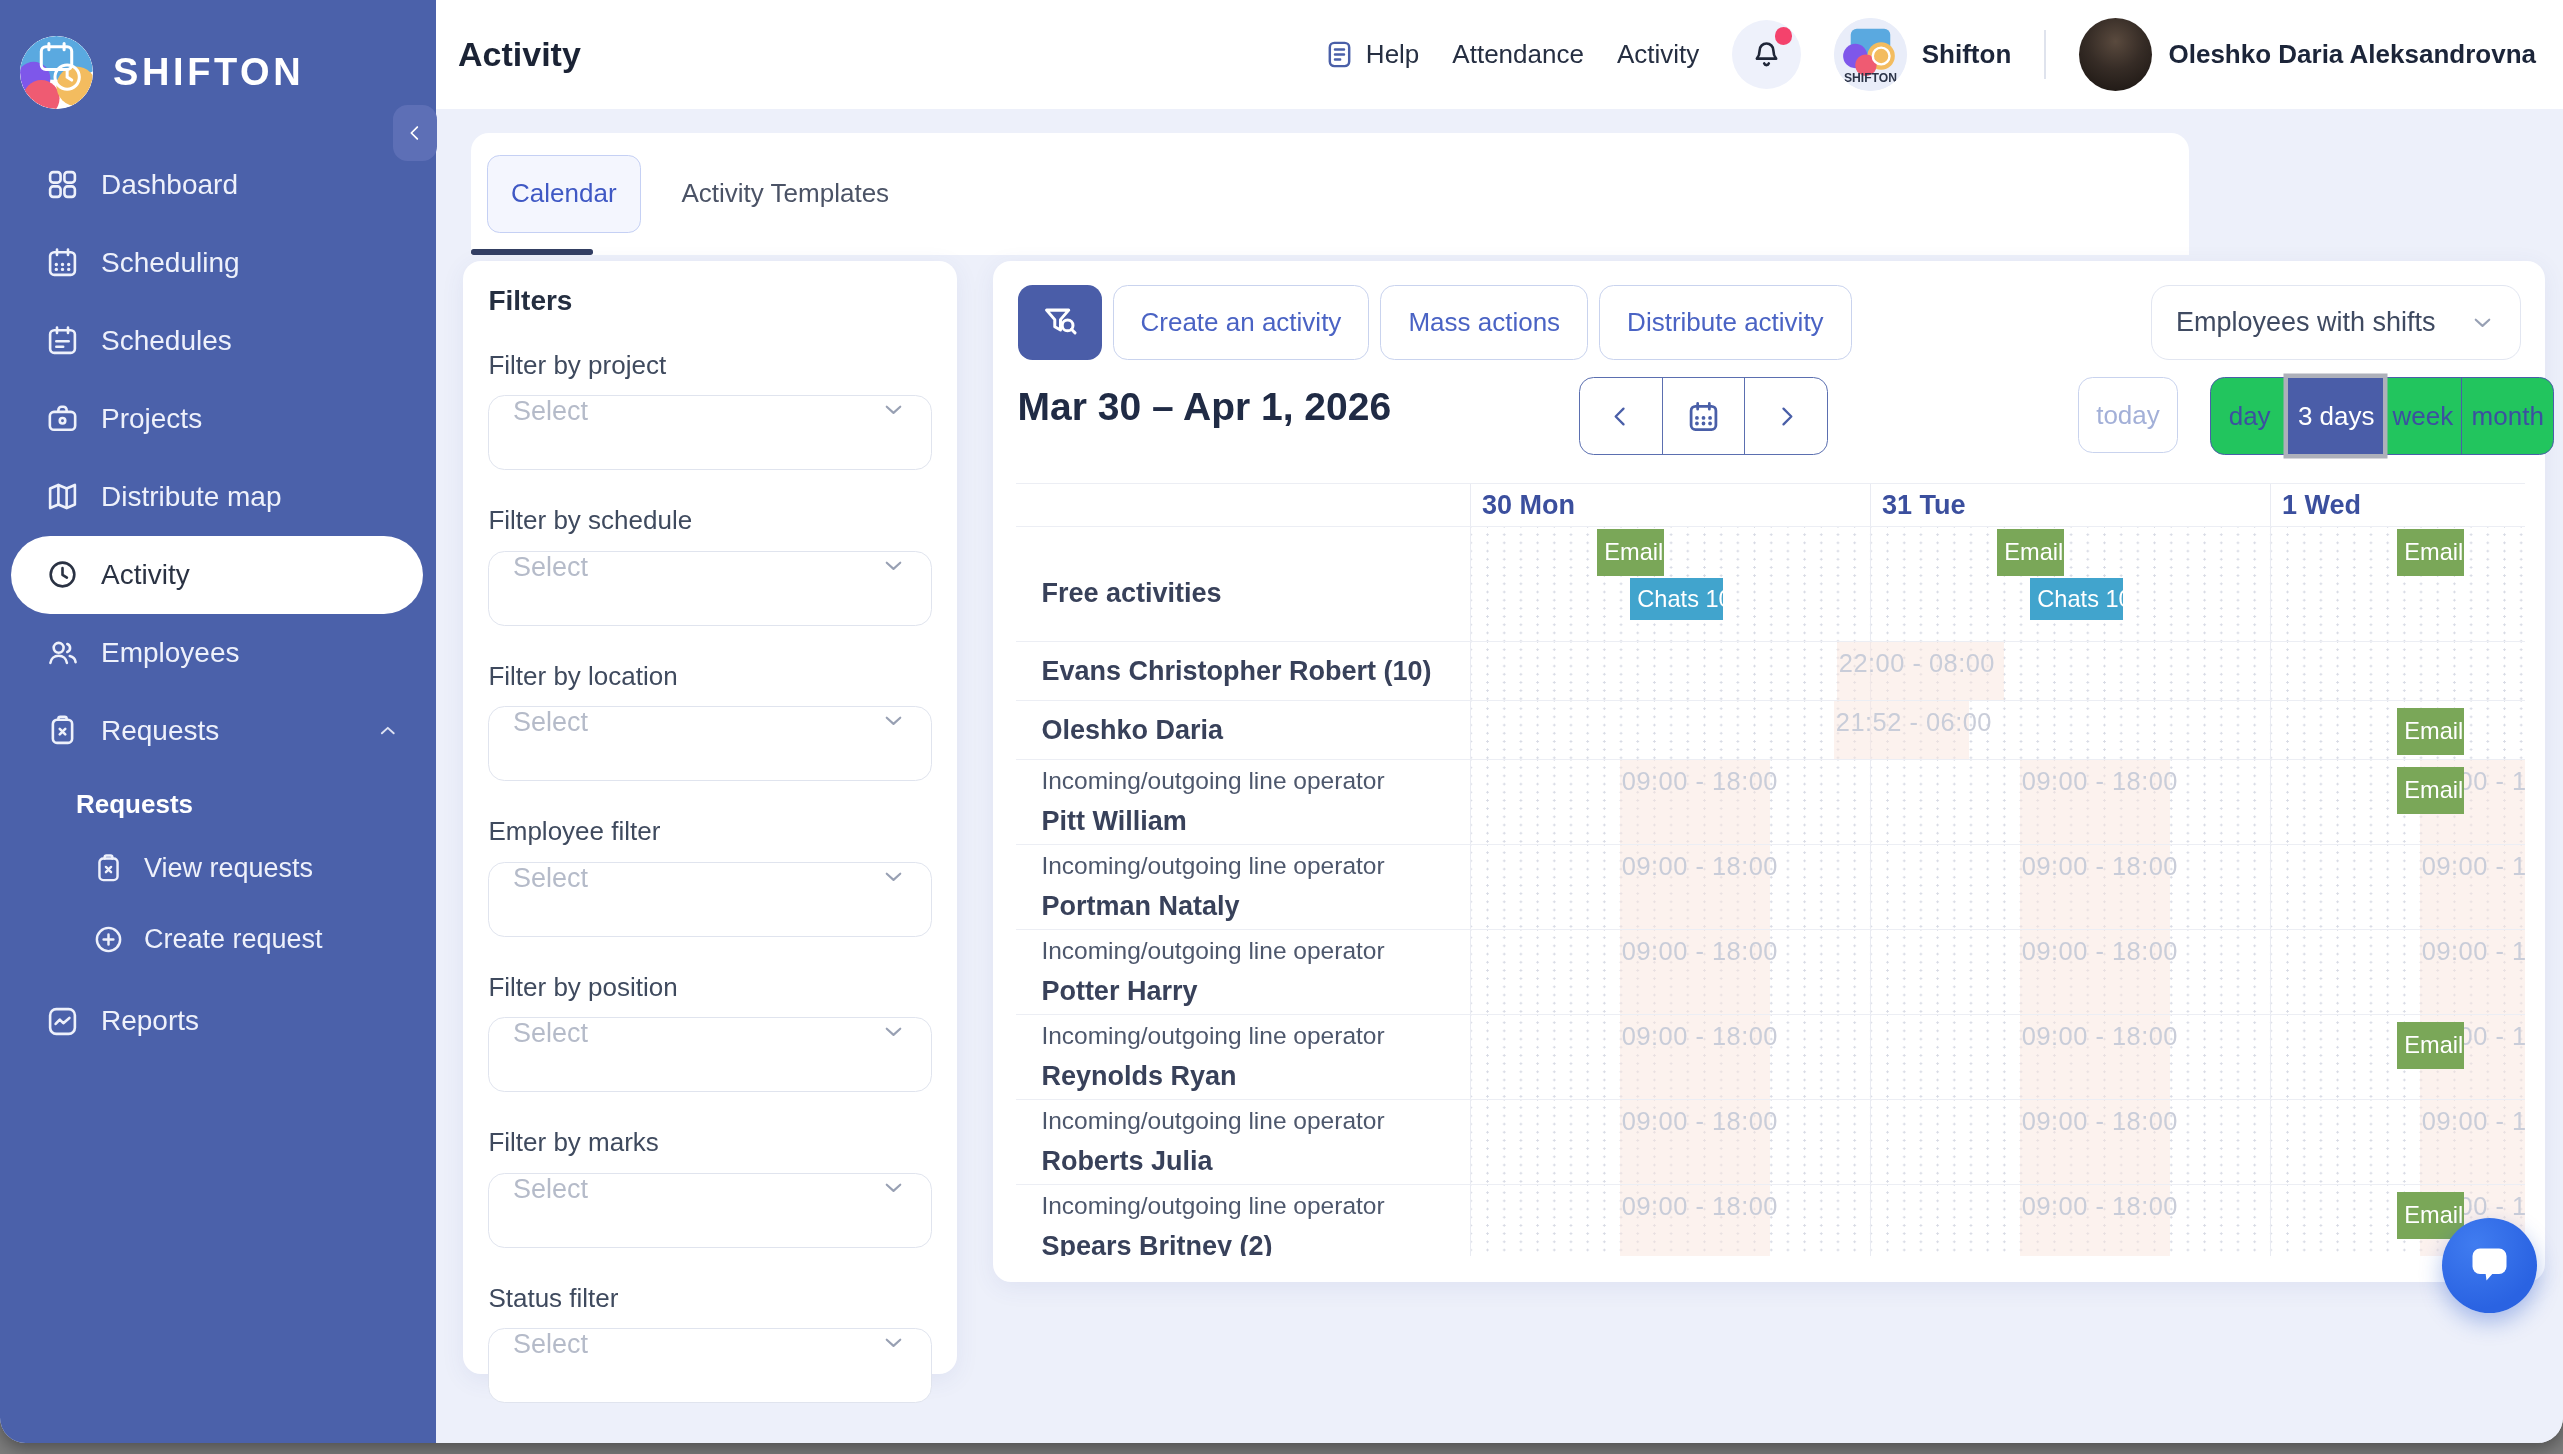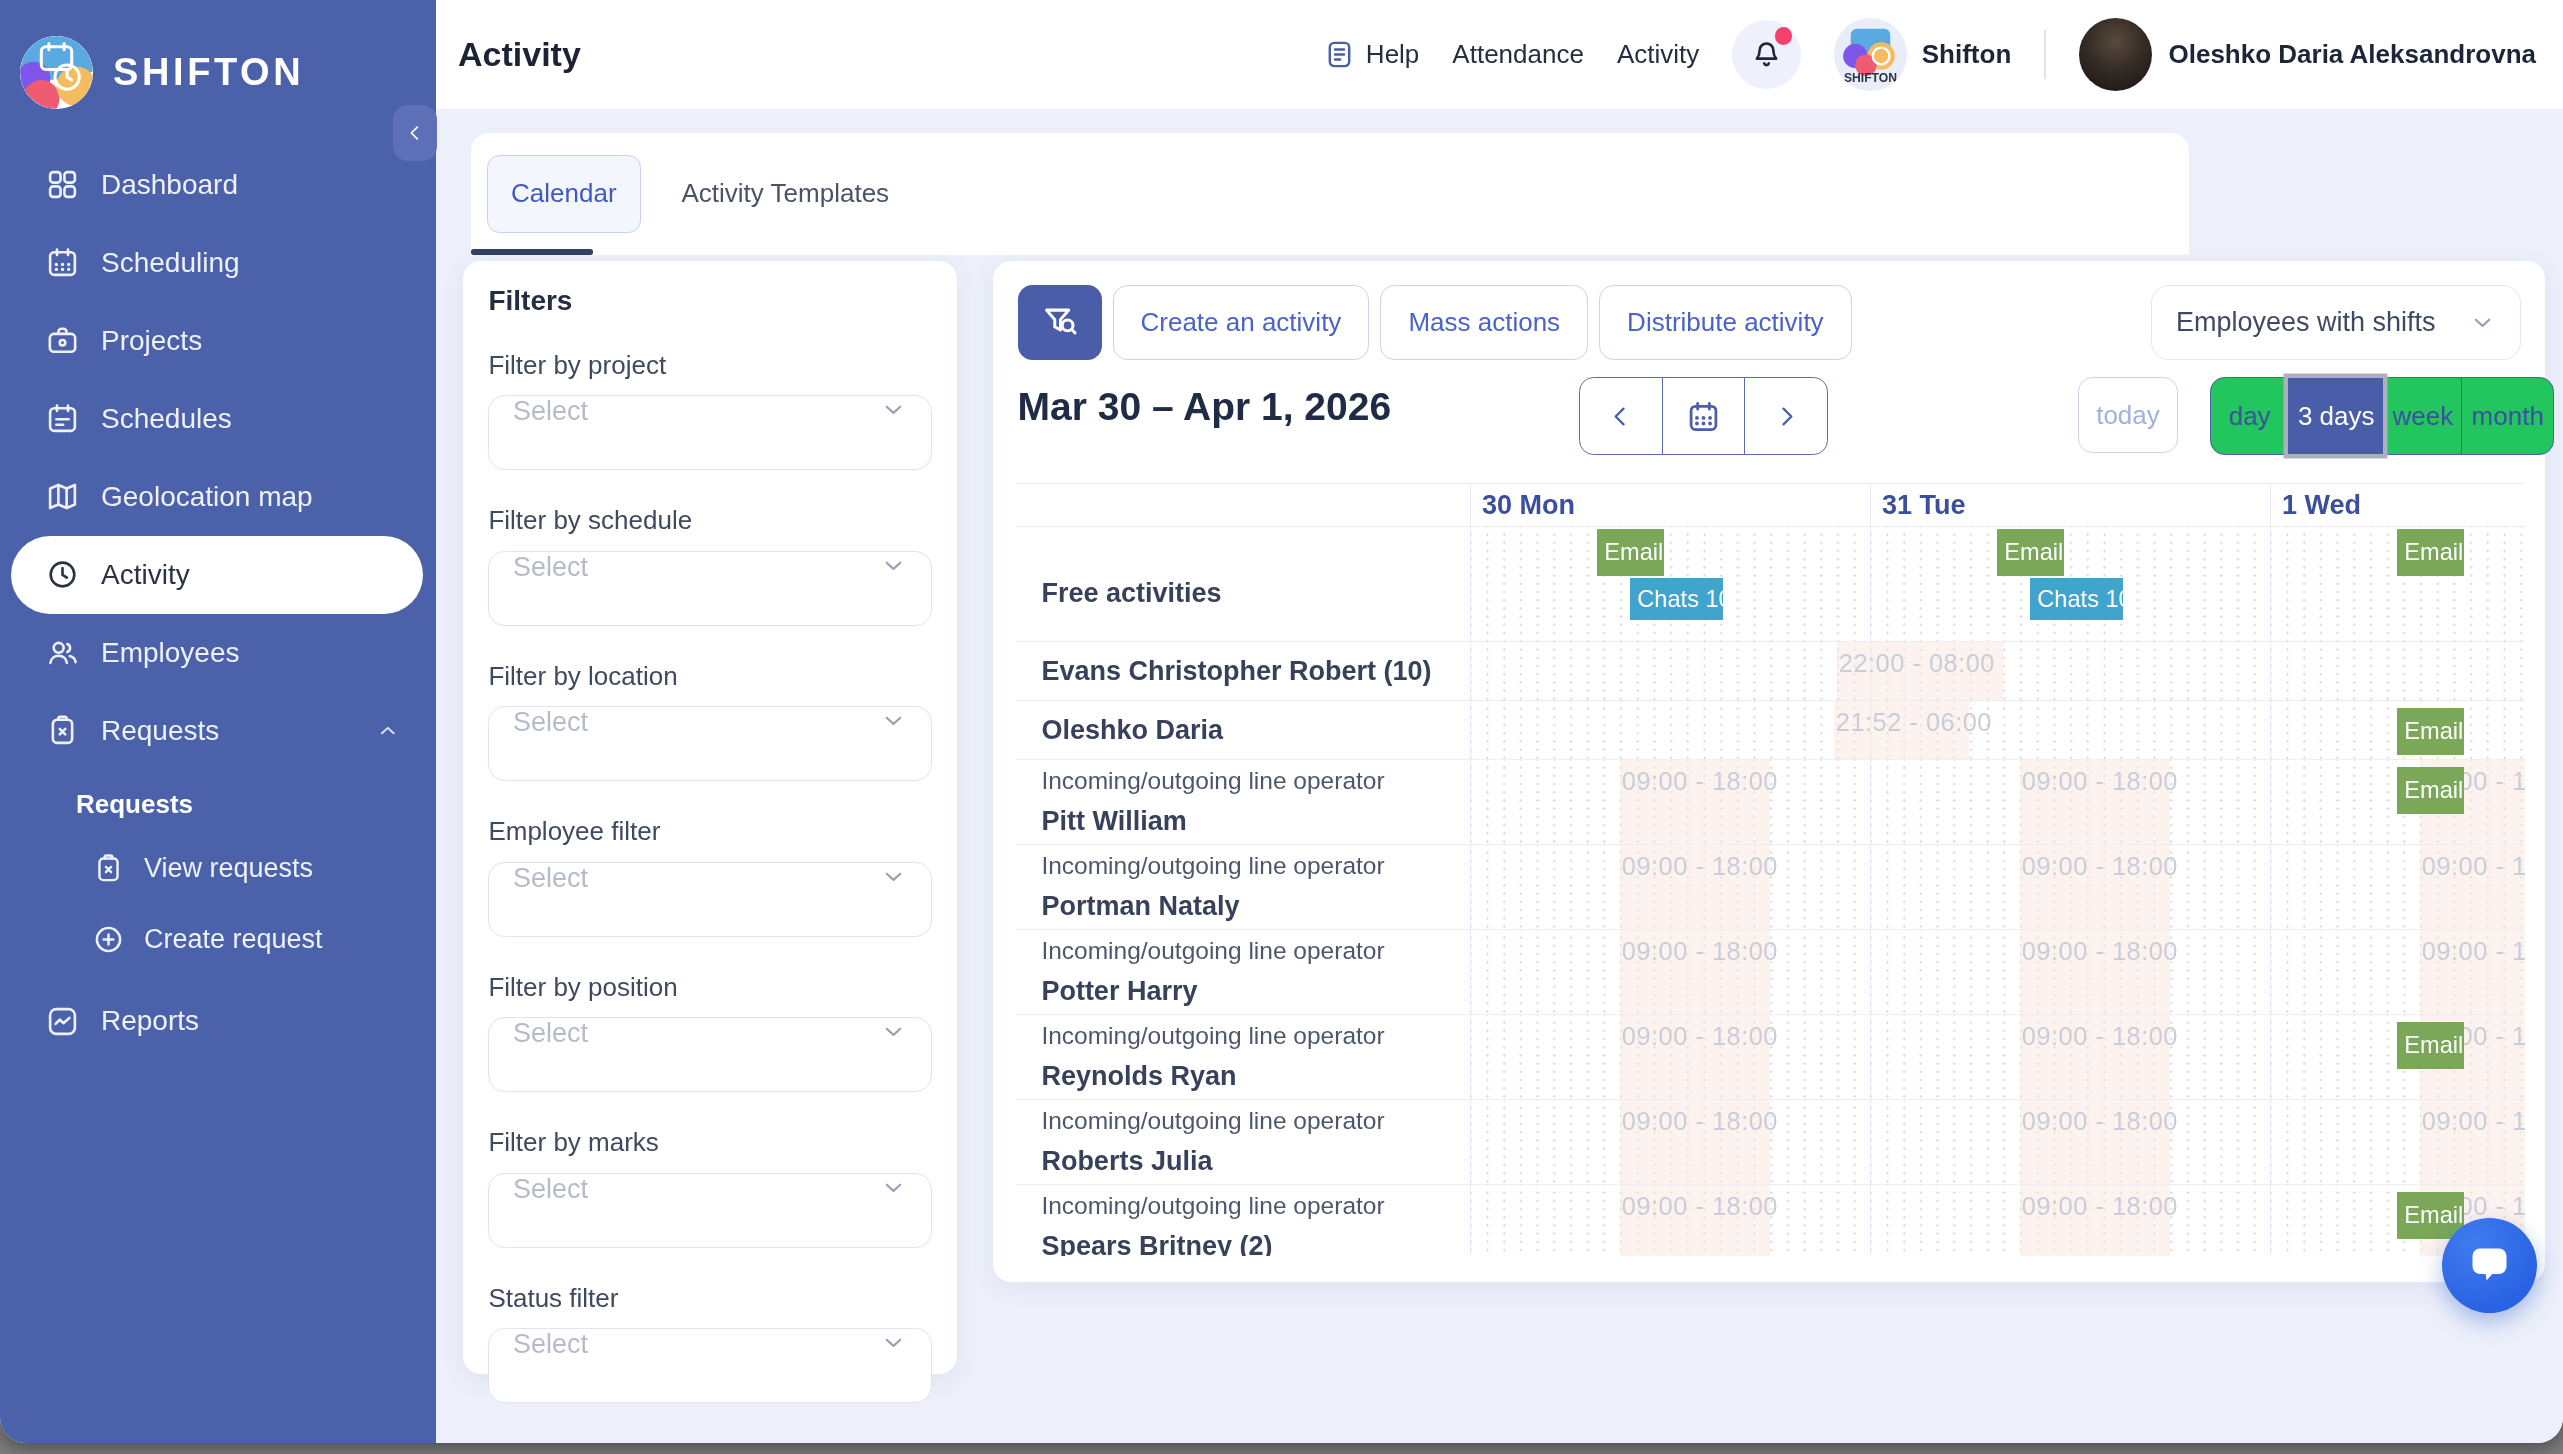--- a/index.html
+++ b/index.html
@@ -169,40 +169,40 @@
             <rect x="3" y="4.5" width="18" height="16.5" rx="3"></rect>
             <path d="M8 2.5v4M16 2.5v4"></path>
             <g style="stroke-width:2.5">
               <path d="M7.5 13.5h.01M12 13.5h.01M16.5 13.5h.01M7.5 17h.01M12 17h.01M16.5 17h.01"></path>
             </g>
           </svg>
           <span>Scheduling</span>
         </div>
         <div class="side-item">
           <svg class="icn " viewBox="0 0 24 24">
+            <rect x="3" y="4.5" width="18" height="16.5" rx="3"></rect>
+            <path d="M8 2.5v4M16 2.5v4"></path>
+            <path d="M7.5 12.5h9M7.5 16.5h5"></path>
+          </svg>
+          <span>Schedules</span>
+        </div>
+        <div class="side-item">
+          <svg class="icn " viewBox="0 0 24 24">
             <rect x="2.8" y="7.2" width="18.4" height="13" rx="3"></rect>
             <path d="M9 7V5.8A2.3 2.3 0 0 1 11.3 3.5h1.4A2.3 2.3 0 0 1 15 5.8V7"></path>
             <circle cx="12" cy="13.6" r="2"></circle>
           </svg>
           <span>Projects</span>
         </div>
         <div class="side-item">
           <svg class="icn " viewBox="0 0 24 24">
-            <rect x="3" y="4.5" width="18" height="16.5" rx="3"></rect>
-            <path d="M8 2.5v4M16 2.5v4"></path>
-            <path d="M7.5 12.5h9M7.5 16.5h5"></path>
-          </svg>
-          <span>Schedules</span>
-        </div>
-        <div class="side-item">
-          <svg class="icn " viewBox="0 0 24 24">
             <path d="M3 6.2 9 3.6l6 2.6 6-2.6v14.2l-6 2.6-6-2.6-6 2.6Z"></path>
             <path d="M9 3.6v14.2M15 6.2v14.2"></path>
           </svg>
-          <span>Geolocation map</span>
+          <span>Distribute map</span>
         </div>
         <div class="side-item active">
           <svg class="icn " viewBox="0 0 24 24">
             <circle cx="12" cy="12" r="8.6"></circle>
             <path d="M12 7.4v4.8l3.2 2"></path>
           </svg>
           <span>Activity</span>
         </div>
         <div class="side-item">
           <svg class="icn " viewBox="0 0 24 24">

